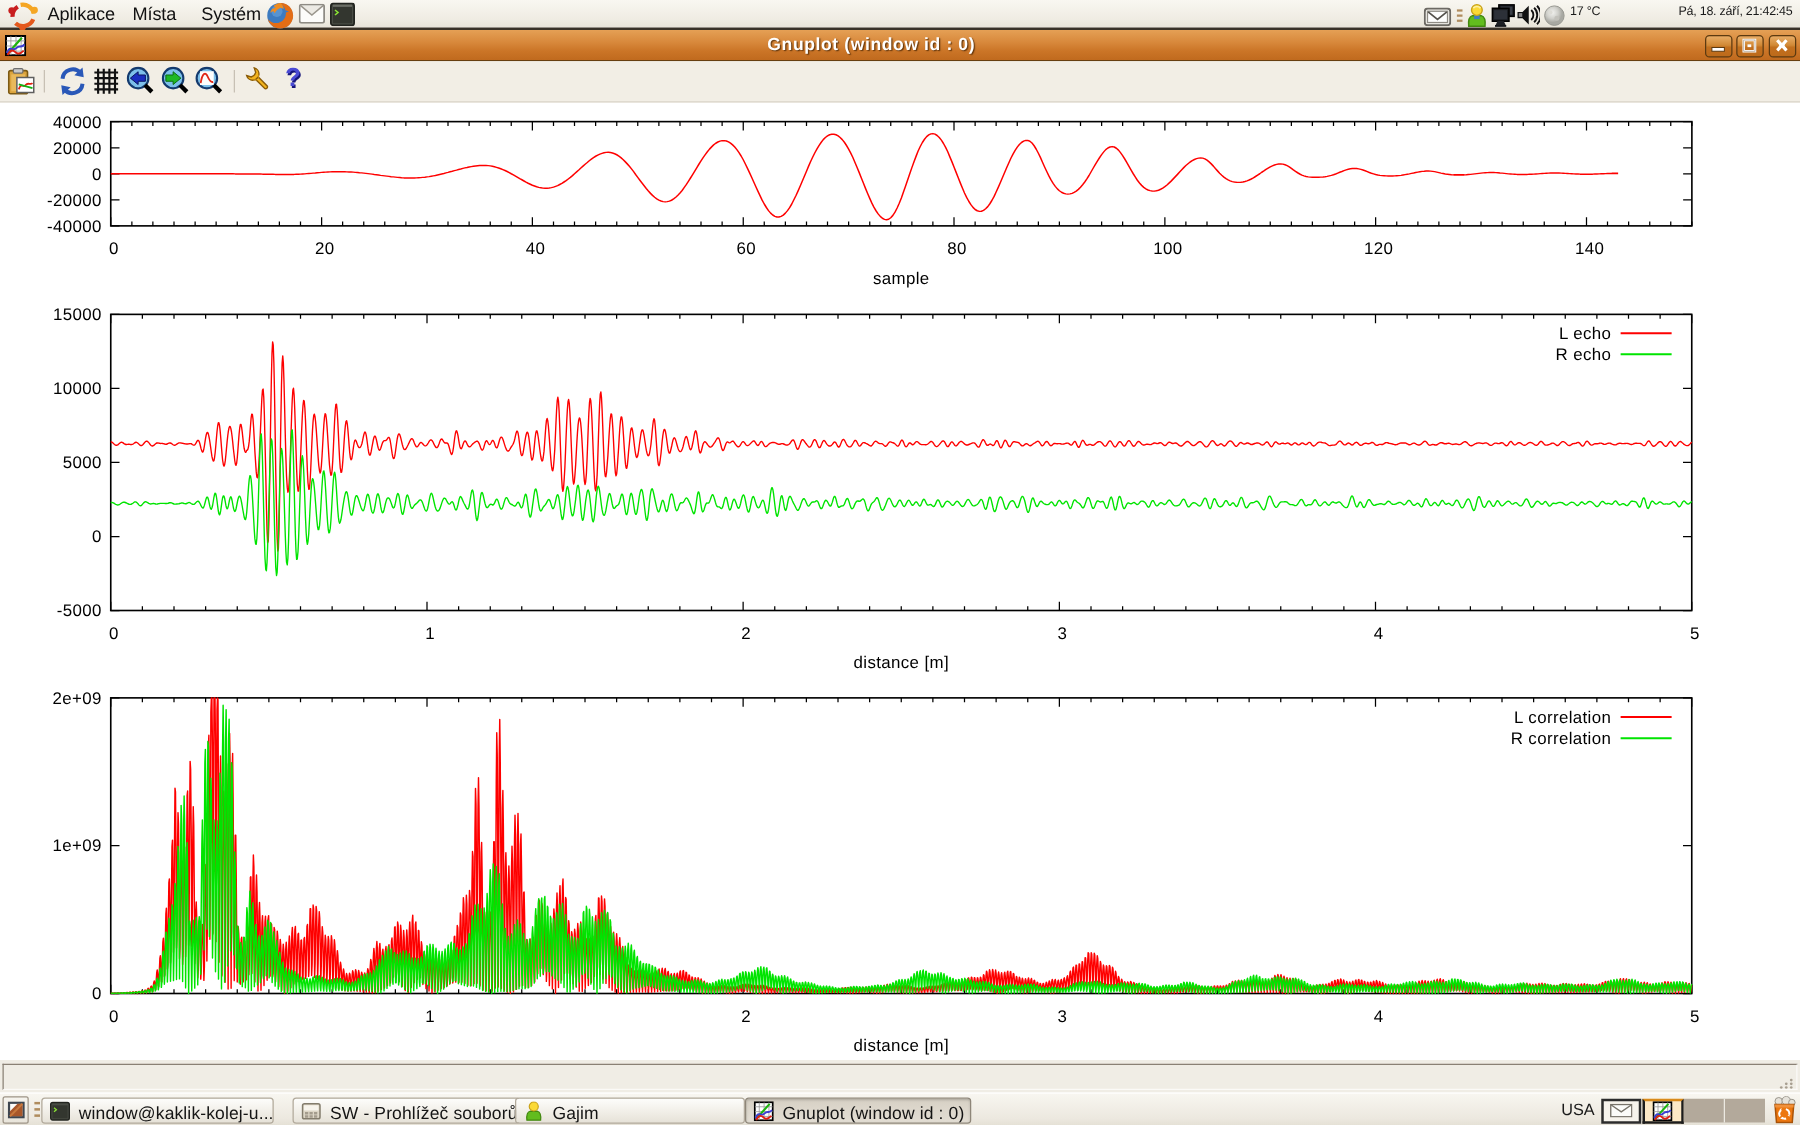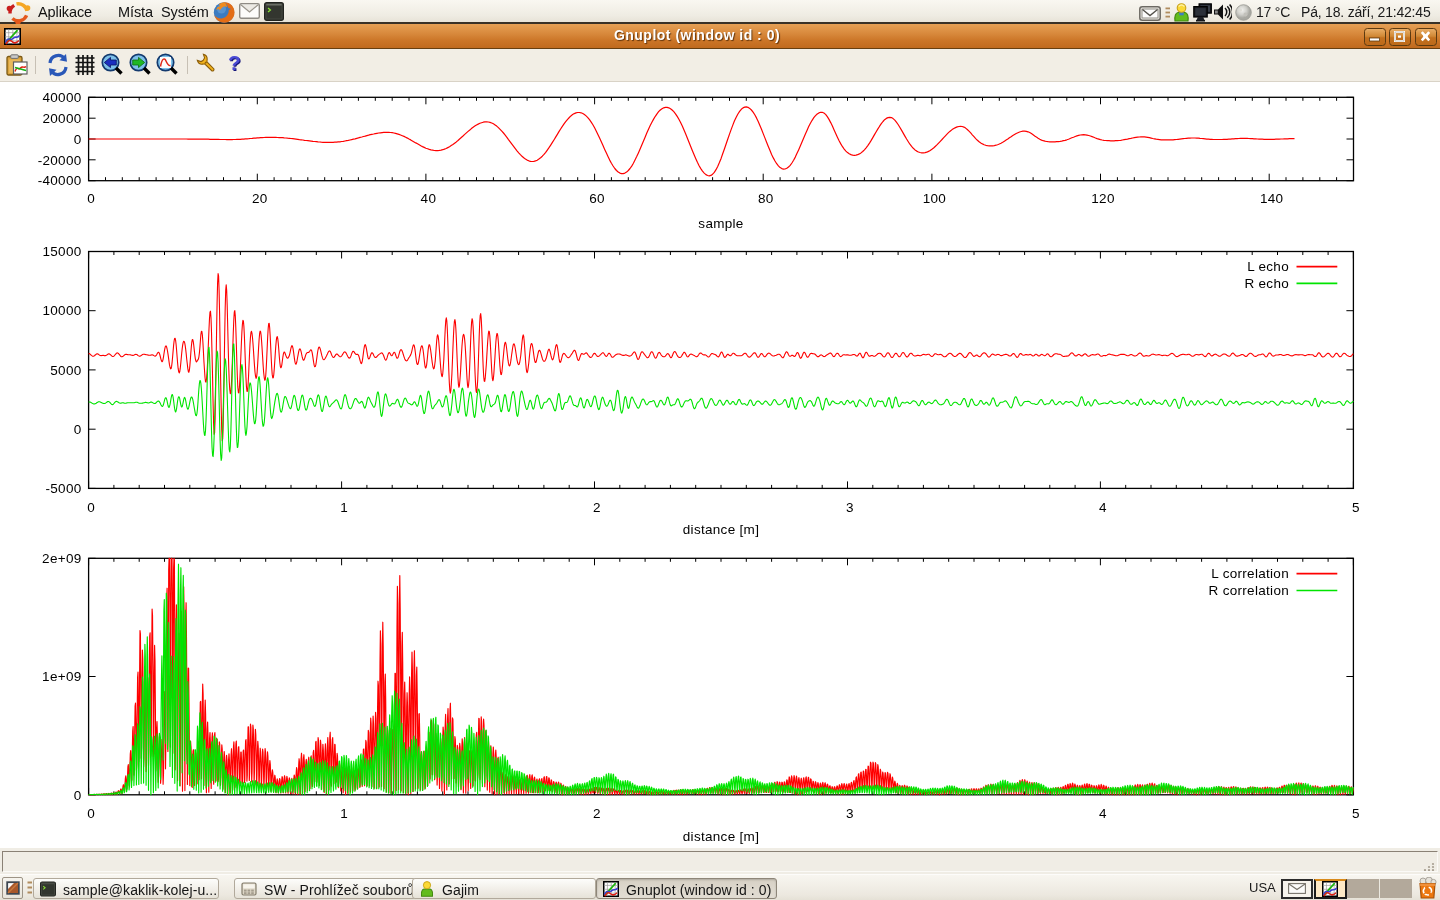--- a/index.html
+++ b/index.html
@@ -2,21 +2,21 @@
 <html><head><meta charset="utf-8"><title>Gnuplot</title>
 <style>
 *{margin:0;padding:0;box-sizing:border-box}
 html,body{width:1440px;height:900px;overflow:hidden}
 body{font-family:"Liberation Sans",sans-serif;background:#fff;position:relative}
 #screen{position:absolute;left:0;top:0;width:1440px;height:787px}
 .abs{position:absolute}
 
 #toppanel{left:0;top:0;width:1440px;height:24px;background:linear-gradient(#f9f7f1,#efece3 70%,#e7e3d8);border-bottom:2px solid #383127}
 .menutxt{position:absolute;top:3.5px;font-size:14.5px;color:#111;letter-spacing:-0.1px}
-.paneltxt{position:absolute;top:4px;font-size:14px;color:#1a1a1a;letter-spacing:-0.2px}
+.paneltxt{position:absolute;top:4px;font-size:10px;color:#1a1a1a;letter-spacing:-0.2px}
 
 #titlebar{left:0;top:24px;width:1440px;height:25px;background:linear-gradient(#e5a055,#d8893c 40%,#cb7527 70%,#c06a1e);border-bottom:1px solid #673f10}
 #title{position:absolute;left:0;right:46px;top:3px;text-align:center;font-size:14px;font-weight:bold;color:#fff;text-shadow:1px 1px 1px rgba(60,30,0,.75);letter-spacing:.5px}
 .wbtn{position:absolute;top:4px;width:22px;height:17.5px;border:1.5px solid #5c3a10;border-radius:3.5px;background:linear-gradient(#e8ad67,#d18936 45%,#c2701f 55%,#bd6a1a)}
 
 #toolbar{left:0;top:49px;width:1440px;height:33px;background:#f2eee5;border-bottom:1px solid #d9d3c7}
 .tsep{position:absolute;top:7px;width:1px;height:18px;background:#c7c0b4}
 
 #gstatus{left:0;top:848px;width:1440px;height:26px;background:#f0ede5}
 #gsunk{position:absolute;left:2px;top:3px;width:1436px;height:20.5px;background:#f0ede5;border-top:1.5px solid #8a8175;border-left:1.5px solid #8a8175;border-right:1.5px solid #fbfaf7;border-bottom:1.5px solid #fbfaf7}
@@ -35,21 +35,21 @@
     <g fill="none">
       <path d="M10.5 3.9 A8.9 8.9 0 0 1 21 10.9" stroke="#f5a623" stroke-width="3.4"></path>
       <path d="M20.6 15.4 A8.9 8.9 0 0 1 6.4 18.6" stroke="#e4581c" stroke-width="3.4"></path>
       <path d="M4 13.5 A8.9 8.9 0 0 1 8.2 5.4" stroke="#c81e1e" stroke-width="3.4"></path>
     </g>
     <circle cx="21.6" cy="8" r="2.7" fill="#f5a623"></circle>
     <circle cx="12" cy="21.9" r="2.7" fill="#e4581c"></circle>
     <circle cx="3.4" cy="8.4" r="2.7" fill="#c81e1e"></circle>
   </svg>
   <span class="menutxt" style="left:38px">Aplikace</span>
-  <span class="menutxt" style="left:118px">Místa</span>
+  <span class="menutxt" style="left:106px">Místa</span>
   <span class="menutxt" style="left:161px">Systém</span>
 
   <svg class="abs" style="left:212px;top:0" width="25" height="25" viewBox="0 0 25 25">
     <circle cx="12" cy="12.5" r="10.2" fill="#3c7bc0"></circle>
     <circle cx="9.5" cy="9" r="4.5" fill="#5e9ad3" opacity="0.8"></circle>
     <path d="M12.5 2.3 c6 0 10 4.6 10 10.2 c0 5.9 -4.7 10.2 -10.3 10.2 c-4.9 0 -8.9 -3.3 -9.9 -7.6 c1.8 2.6 5.2 3.9 8.3 3.2 c3.9 -0.9 6.4 -4.4 6.1 -8.3 l2.5 -0.9 l-2.9 -1 c-0.6 -2.6 -2.3 -4.6 -4.9 -5.5 Z" fill="#e36d15"></path>
     <path d="M12.5 2.3 c-2.6 0.1 -4.4 1 -5.8 2.6 l1.8 1.3 l-2.9 0.9 l-1.6 3 l2.6 -1.4 l1.2 1.9 c1.2 -2.2 2.5 -3.6 4.7 -4.4 l2.5 1 c-0.2 -2 -1.1 -3.6 -2.5 -4.9 Z" fill="#ef8c1f"></path>
   </svg>
 
   <svg class="abs" style="left:239px;top:3px" width="21" height="16" viewBox="0 0 21 16">
@@ -105,21 +105,21 @@
             <stop offset="0%" stop-color="#f2f2ef"></stop>
             <stop offset="60%" stop-color="#cfcfca"></stop>
             <stop offset="100%" stop-color="#a8a8a2"></stop>
           </radialGradient>
         </defs>
     <circle cx="8.5" cy="8.5" r="7.8" fill="url(#mg)" stroke="#989892" stroke-width="0.8"></circle>
     <circle cx="5.5" cy="6" r="1.6" fill="#dddcd6"></circle>
         <circle cx="10.5" cy="10.5" r="2" fill="#c2c1bb"></circle>
   </svg>
   <span class="paneltxt" style="left:1256px">17 °C</span>
-  <span class="paneltxt" style="left:1301px;width:133px;">Pá, 18. září, 21:42:45</span>
+  <span class="paneltxt" style="left:1301px;width:133px;text-align:right">Pá, 18. září, 21:42:45</span>
 </div>
 
 <div class="abs" id="titlebar">
   <svg class="abs" style="left:4px;top:3.5px" width="17" height="17" viewBox="0 0 17 17">
     <rect x="0.8" y="0.8" width="15.4" height="15.4" fill="#fff" stroke="#000" stroke-width="1.6"></rect>
     <path d="M4.7 1 V16 M8.8 1 V16 M12.9 1 V16 M1 4.7 H16 M1 8.8 H16 M1 12.9 H16" stroke="#999" stroke-width="0.7"></path>
     <path d="M2 15 L13.5 2.2" stroke="#1db40e" stroke-width="1.8" fill="none"></path>
     <path d="M1.5 14.5 C4 7.5 6 13.5 9 10.5 S13 11 15.5 7.5" stroke="#3b3ed2" stroke-width="1.6" fill="none"></path>
     <path d="M2 16 Q5 10.5 8 13.5 T15 12.5" stroke="#e01f14" stroke-width="1.6" fill="none"></path>
   </svg>
@@ -474,21 +474,21 @@
           <rect x="0.5" y="10.5" width="4.5" height="2"></rect>
         </g>
   </svg>
 
   <div class="taskbtn" style="left:33px;width:185.5px">
     <svg class="ti" width="16" height="16" viewBox="0 0 20 19">
           <rect x="0.7" y="0.7" width="18.6" height="17.6" rx="2" fill="#494c45" stroke="#22241f" stroke-width="1.4"></rect>
           <rect x="2.4" y="3.6" width="15.2" height="13" fill="#33362f"></rect>
           <path d="M4 6 l2.4 2 l-2.4 2" stroke="#8ae234" stroke-width="1.3" fill="none"></path>
         </svg>
-    <span class="tt">sample@kaklik-kolej-u...</span>
+    <span class="tt">window@kaklik-kolej-u...</span>
   </div>
   <div class="taskbtn" style="left:234px;width:181.5px">
     <svg class="ti" width="16" height="16" viewBox="0 0 16 16">
           <rect x="1" y="2" width="14" height="12" rx="1.5" fill="#ddd6c6" stroke="#837c6c" stroke-width="1.2"></rect>
           <rect x="2.2" y="3.2" width="11.6" height="4.2" fill="#f7f4ec"></rect>
           <g fill="#a49c8d">
             <rect x="3" y="8.6" width="2.6" height="2"></rect>
             <rect x="6.6" y="8.6" width="2.6" height="2"></rect>
             <rect x="10.2" y="8.6" width="2.6" height="2"></rect>
             <rect x="3" y="11.2" width="2.6" height="2"></rect>

